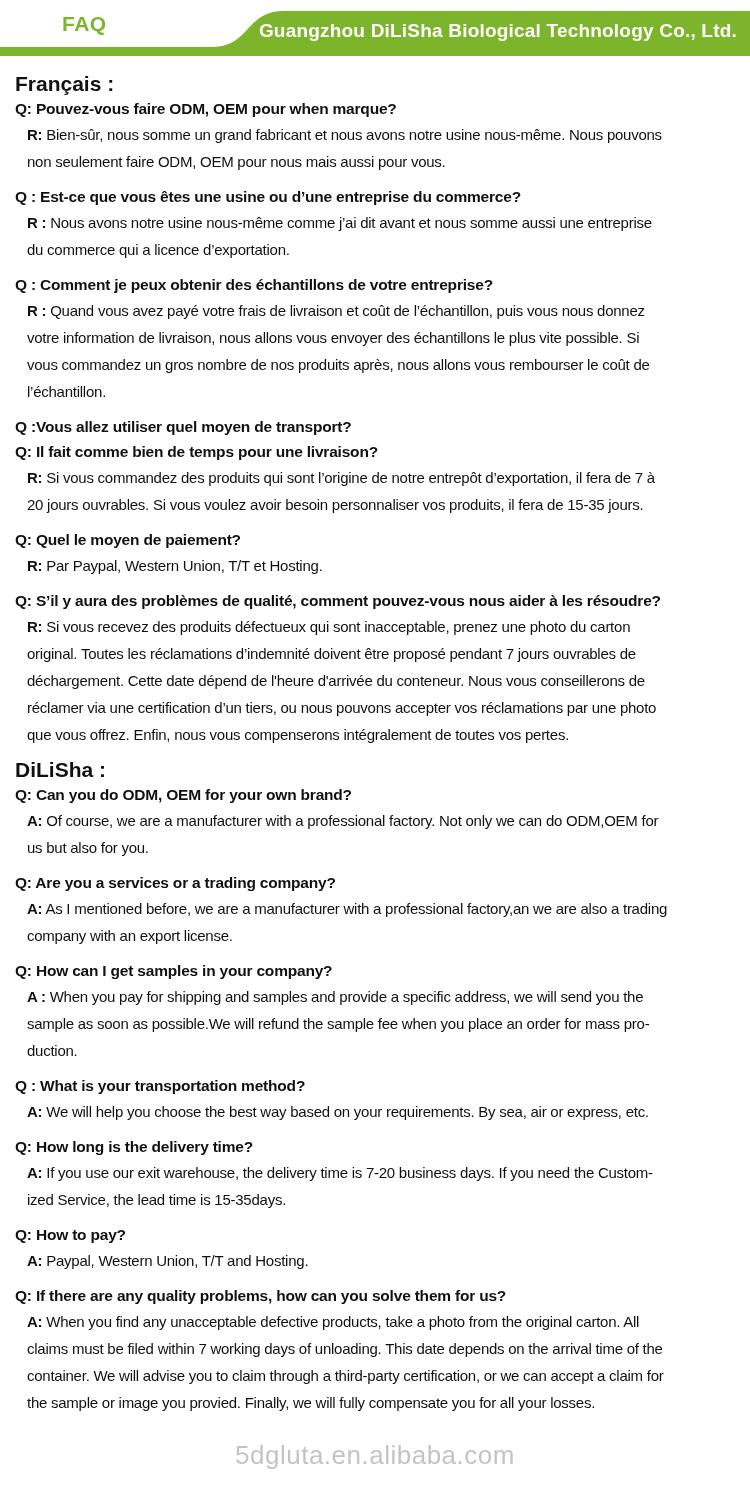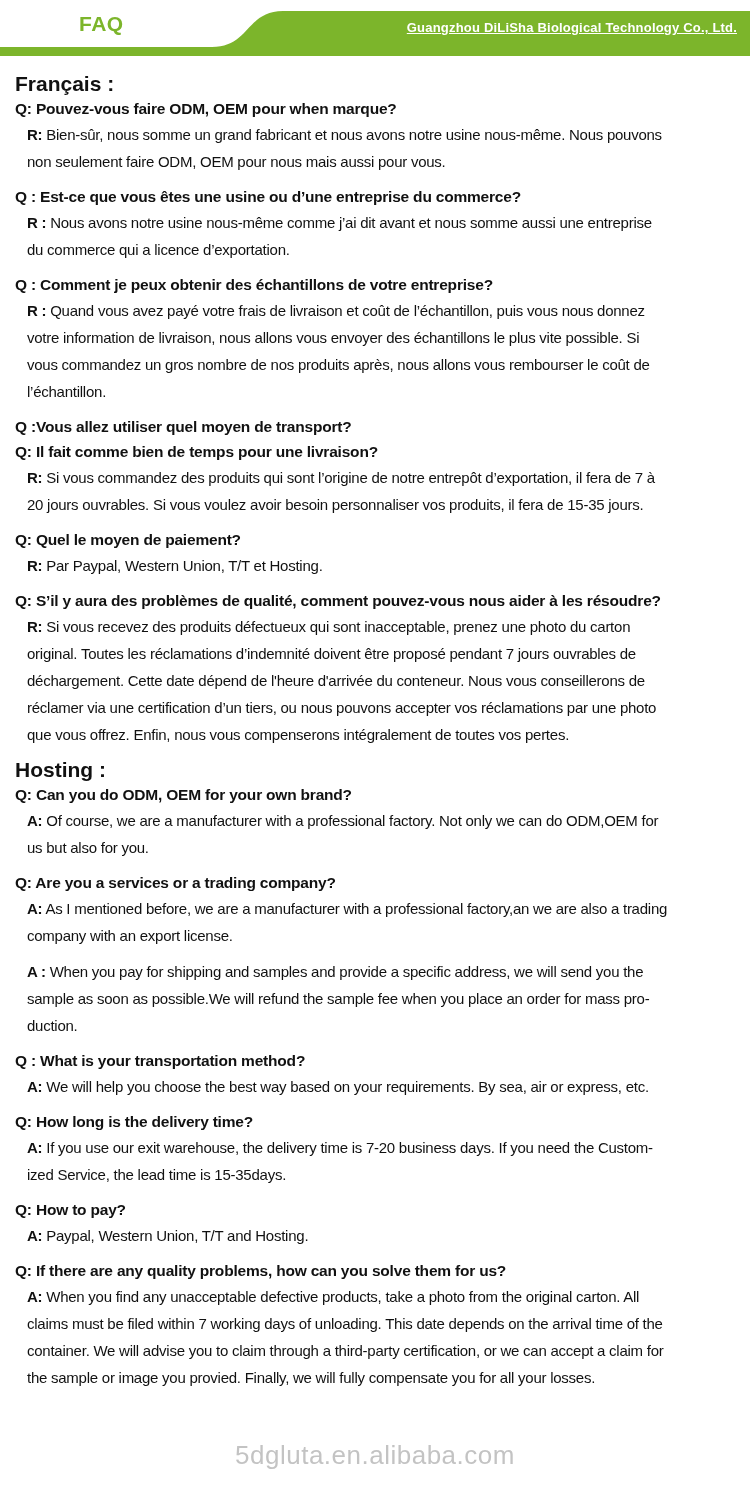--- a/index.html
+++ b/index.html
@@ -4,28 +4,27 @@
 <style>
   html,body { margin:0; padding:0; background:#ffffff; }
   .page {
     position:relative; width:750px; height:1490px; background:#ffffff;
     font-family:"Liberation Sans", sans-serif; color:#111; overflow:hidden;
   }
   
   .header { position:relative; height:57px; }
   .banner-svg { position:absolute; left:0; top:0; }
   .faq-title {
-    position:absolute; left:79px; top:12px;
+    position:absolute; left:62px; top:12px;
     font-size:21px; font-weight:bold; letter-spacing:0.5px;
   }
   .company {
     position:absolute; right:13px; top:20px;
-    font-size:13px; font-weight:bold; color:#ffffff; letter-spacing:0.2px;
+    font-size:19px; font-weight:bold; color:#ffffff; letter-spacing:0.2px;
     white-space:nowrap;
-    text-decoration:underline;
   }
   
   .content { position:relative; padding:14px 13px 0 15px; }
   .section-label { font-size:21px; font-weight:bold; line-height:25px; margin:0; }
   .q { font-size:15.5px; font-weight:bold; line-height:25px; margin:0; letter-spacing:-0.2px; }
   .a {
     font-size:15px; line-height:27px; margin:0 0 9px 12px; letter-spacing:-0.25px;
     white-space:pre-line;
   }
   .a .prefix { font-weight:bold; }
@@ -89,34 +88,35 @@
   <div class="qa-block">
     <p class="q">Q: S’il y aura des problèmes de qualité, comment pouvez-vous nous aider à les résoudre?</p>
     <p class="a"><b class="prefix">R:</b> <span class="a-text">Si vous recevez des produits défectueux qui sont inacceptable, prenez une photo du carton
 original. Toutes les réclamations d’indemnité doivent être proposé pendant 7 jours ouvrables de
 déchargement. Cette date dépend de l'heure d'arrivée du conteneur. Nous vous conseillerons de
 réclamer via une certification d’un tiers, ou nous pouvons accepter vos réclamations par une photo
 que vous offrez. Enfin, nous vous compenserons intégralement de toutes vos pertes.</span></p>
   </div>
 </section>
       <section class="lang-section">
-        <p class="section-label">Hosting :</p>
+        <p class="section-label">DiLiSha :</p>
   <div class="qa-block">
     <p class="q">Q: Can you do ODM, OEM for your own brand?</p>
     <p class="a"><b class="prefix">A:</b> <span class="a-text">Of course, we are a manufacturer with a professional factory. Not only we can do ODM,OEM for
 us but also for you.</span></p>
   </div>
 
   <div class="qa-block">
     <p class="q">Q: Are you a services or a trading company?</p>
     <p class="a"><b class="prefix">A:</b> <span class="a-text">As I mentioned before, we are a manufacturer with a professional factory,an we are also a trading
 company with an export license.</span></p>
   </div>
 
   <div class="qa-block">
+    <p class="q">Q: How can I get samples in your company?</p>
     <p class="a"><b class="prefix">A :</b> <span class="a-text">When you pay for shipping and samples and provide a specific address, we will send you the
 sample as soon as possible.We will refund the sample fee when you place an order for mass pro-
 duction.</span></p>
   </div>
 
   <div class="qa-block">
     <p class="q">Q : What is your transportation method?</p>
     <p class="a"><b class="prefix">A:</b> <span class="a-text">We will help you choose the best way based on your requirements. By sea, air or express, etc.</span></p>
   </div>
 

